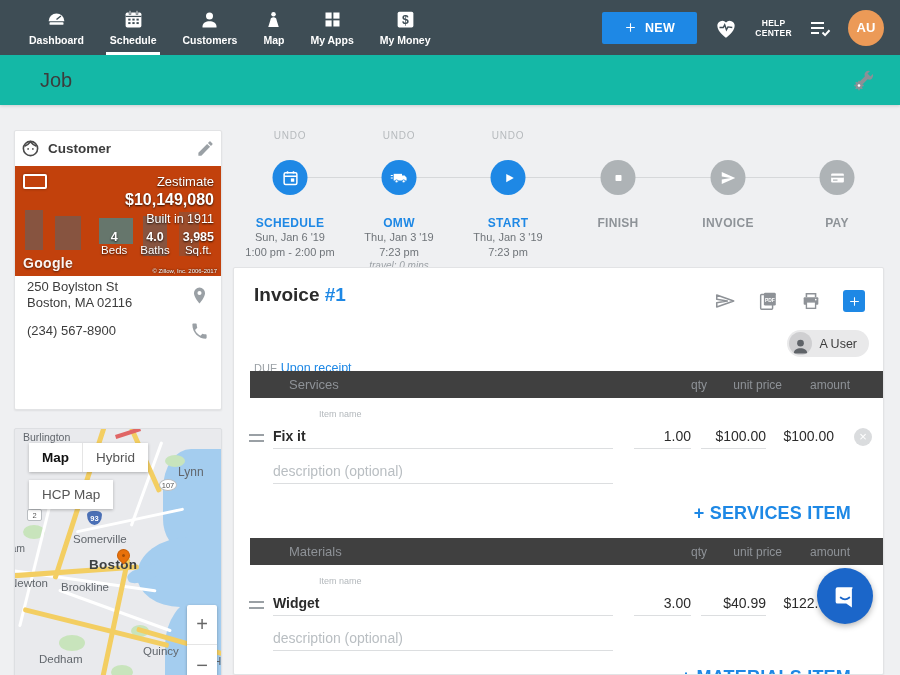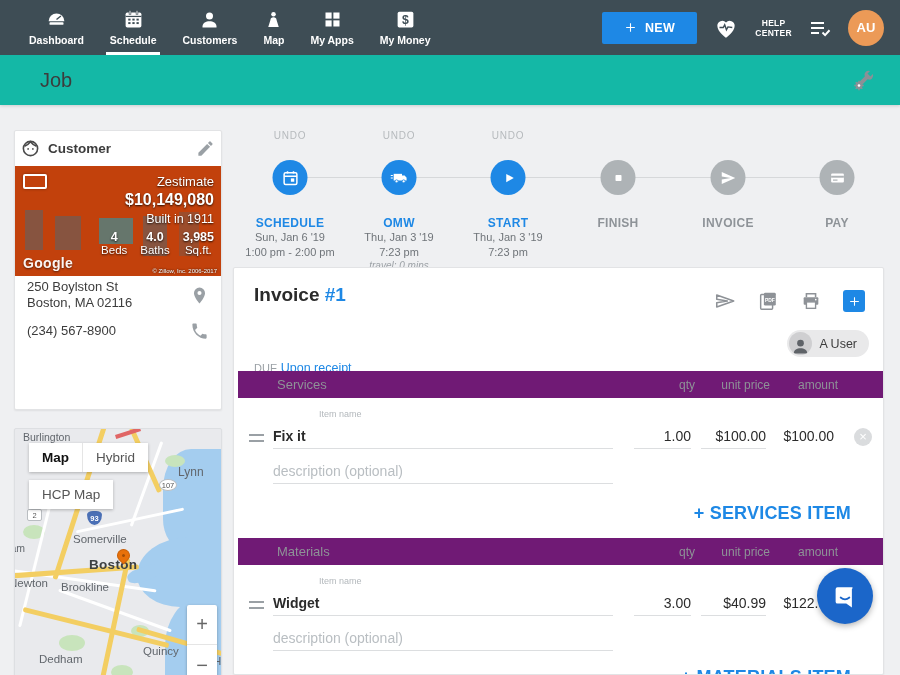--- a/index.html
+++ b/index.html
@@ -104,21 +104,21 @@
   .due { position:absolute; left:20px; top:45px; font-size:12.5px;margin-top:48px; }
   .due .dl { color:#9aa0a5; font-size:11px; }
   .due .dv { color:#1E88E5; cursor:pointer; }
   .inv-icons { position:absolute; right:18px; top:22px; display:flex; align-items:center; gap:21px; }
   .inv-icons .ic { width:22px; height:22px; cursor:pointer; }
   .plusbtn { width:22px; height:22px; background:#1E88E5; border-radius:3px; display:flex; align-items:center; justify-content:center; cursor:pointer; }
   .user-chip { position:absolute; right:14px; top:62px; height:27px; background:#E9E9EA; border-radius:14px; display:flex; align-items:center; padding:0 12px 0 2px; gap:7px; cursor:pointer; }
   .user-chip .uav { width:23px; height:23px; border-radius:50%; background:#CFCFD1; overflow:hidden; display:flex; align-items:flex-end; justify-content:center; }
   .user-chip .un { font-size:12.5px; color:#3c3c3c; }
 
-  .sec-bar { position:absolute; left:4px; width:651px; height:27px; background:#701a75; }
+  .sec-bar { position:absolute; left:16px; width:651px; height:27px; background:#404040; }
   .sec-bar .sname { position:absolute; left:39px; top:6px; font-size:13px; color:#8E9297; }
   .sec-bar .col { position:absolute; top:7px; font-size:12px; color:#8E9297; text-align:right; }
   .col.qty { left:397px; width:60px; }
   .col.up  { left:462px; width:70px; }
   .col.amt { left:530px; width:70px; }
 
   .handle { position:absolute; left:15px; width:15px; cursor:grab; }
   .handle i { display:block; height:2px; background:#9aa0a5; margin-bottom:4px; }
   .flabel { position:absolute; left:39px; font-size:9px; color:#B3B8BC;padding-left:46px; }
   .fld { position:absolute; border:none; outline:none; border-bottom:1px solid #DCDEE0; background:transparent; font-family:"Liberation Sans",sans-serif; height:26px; font-size:14px; color:#2b2b2b; }

